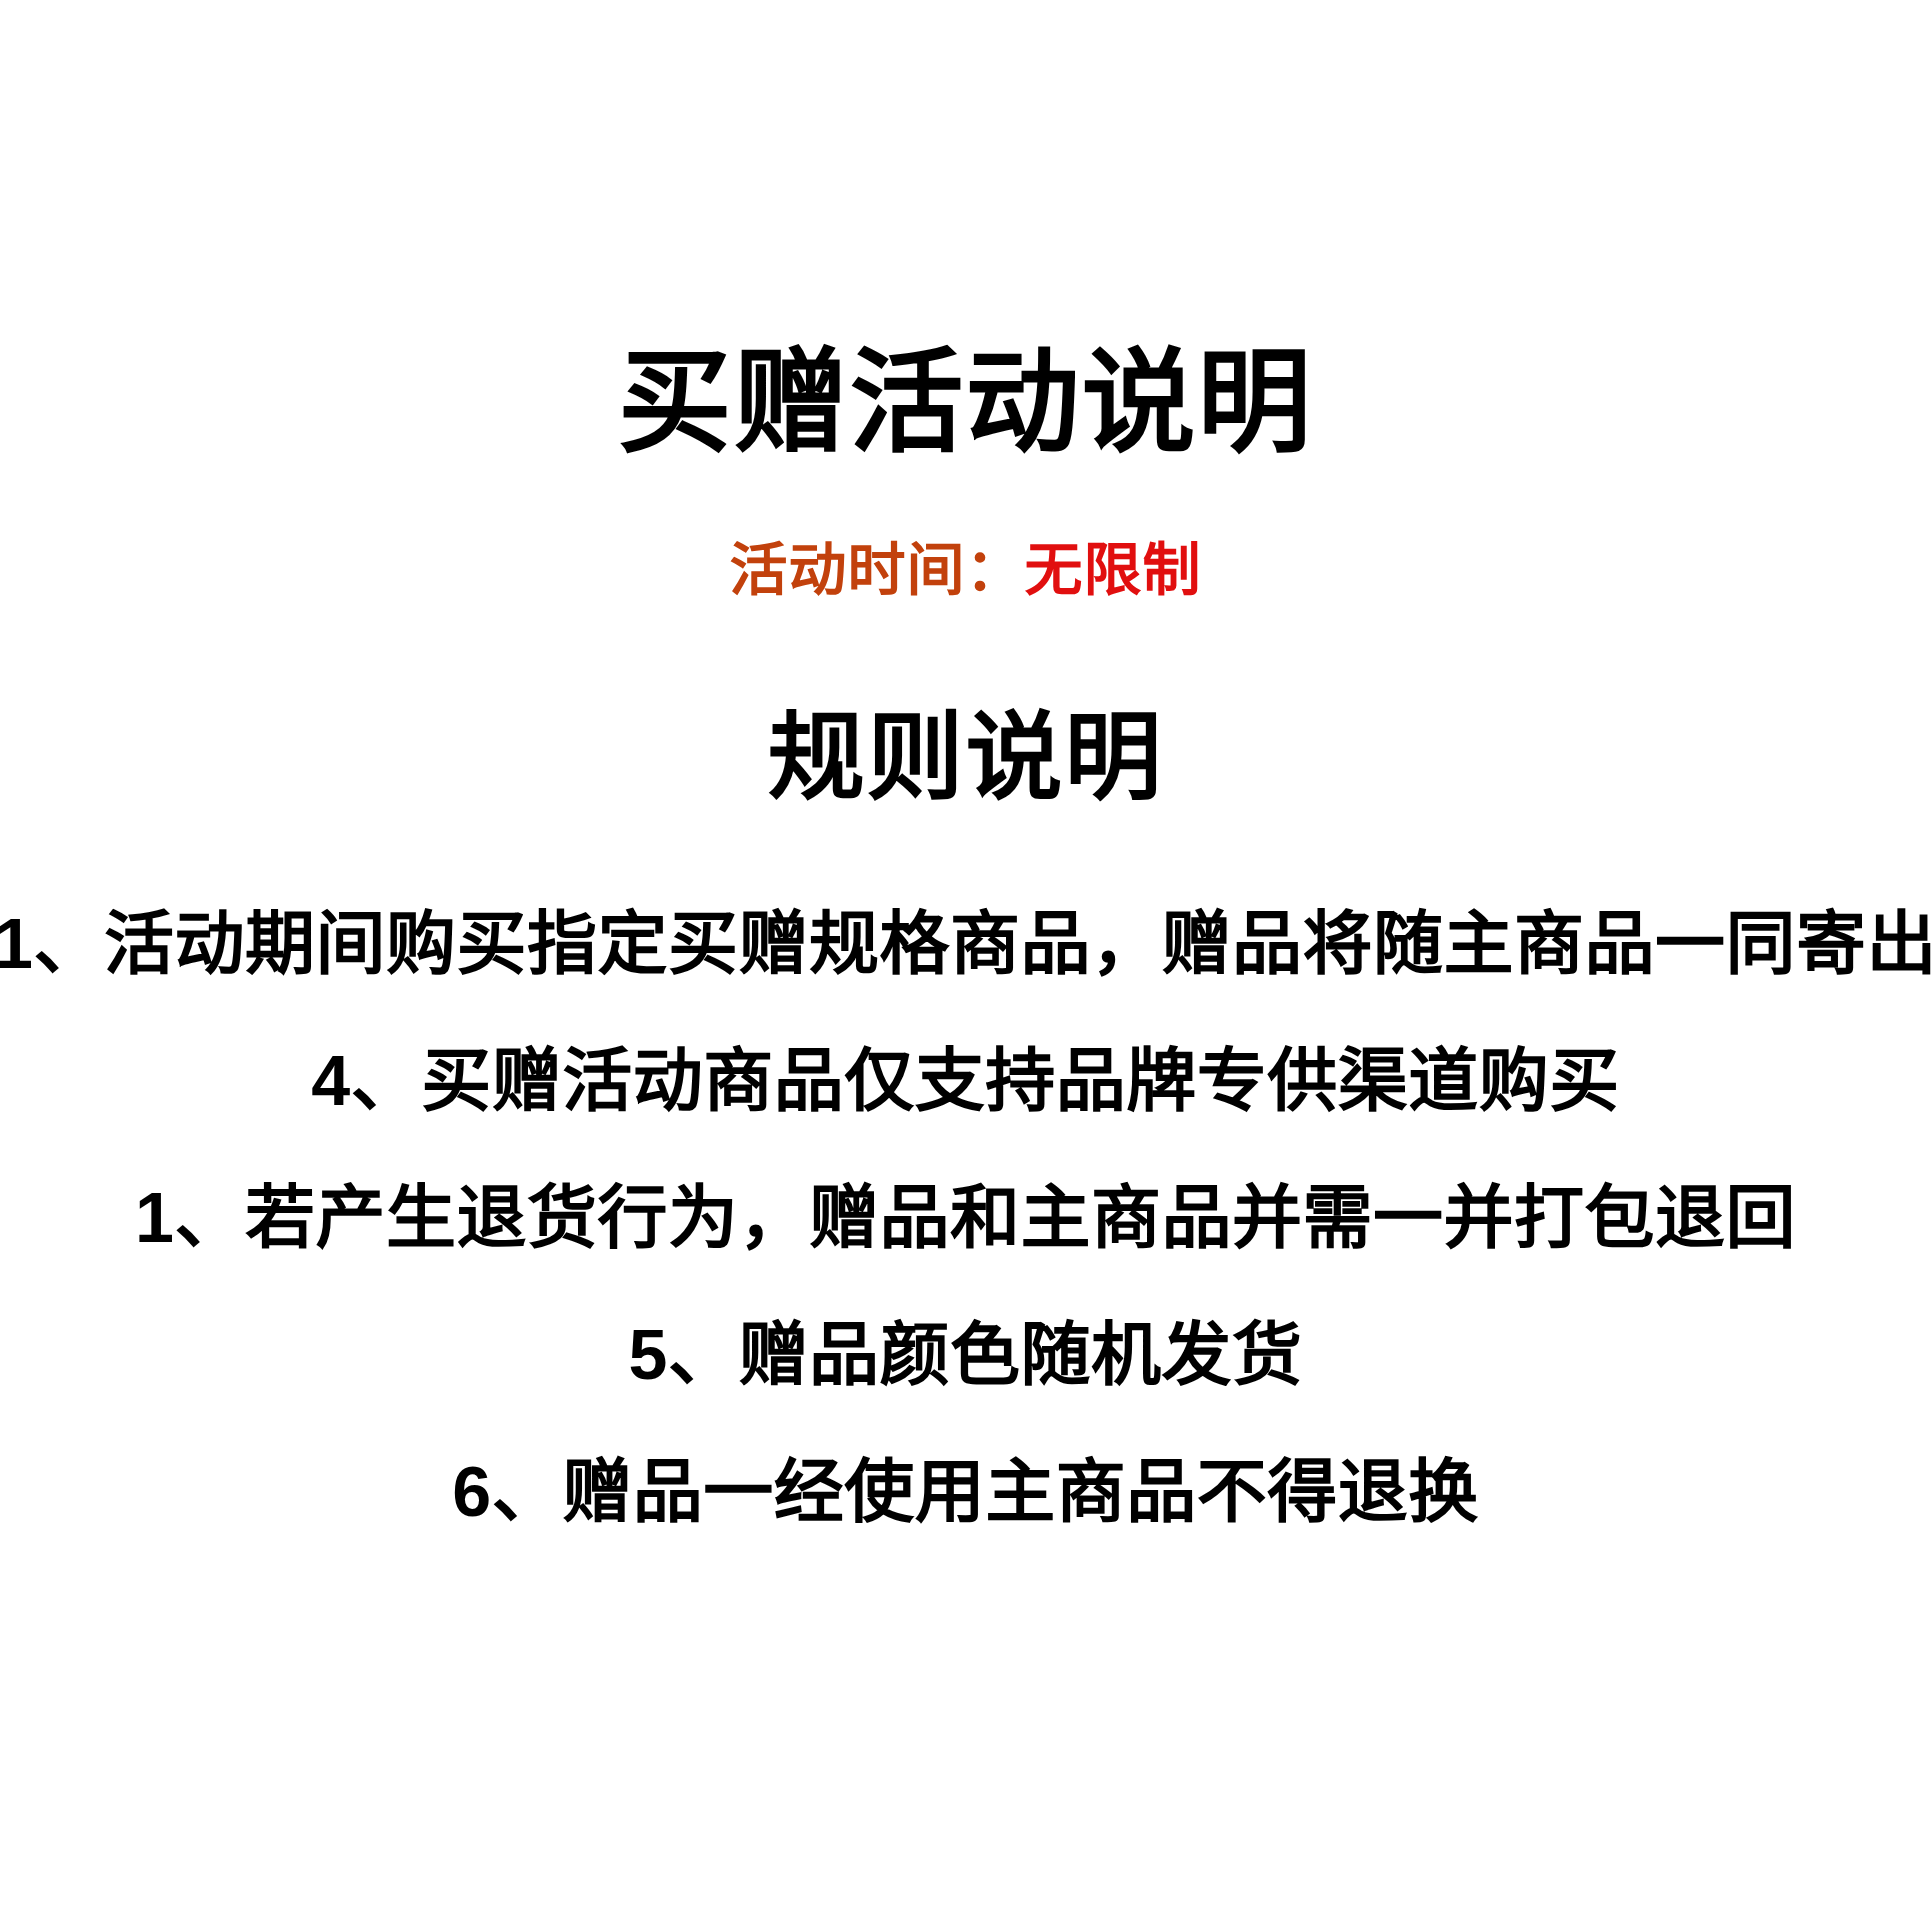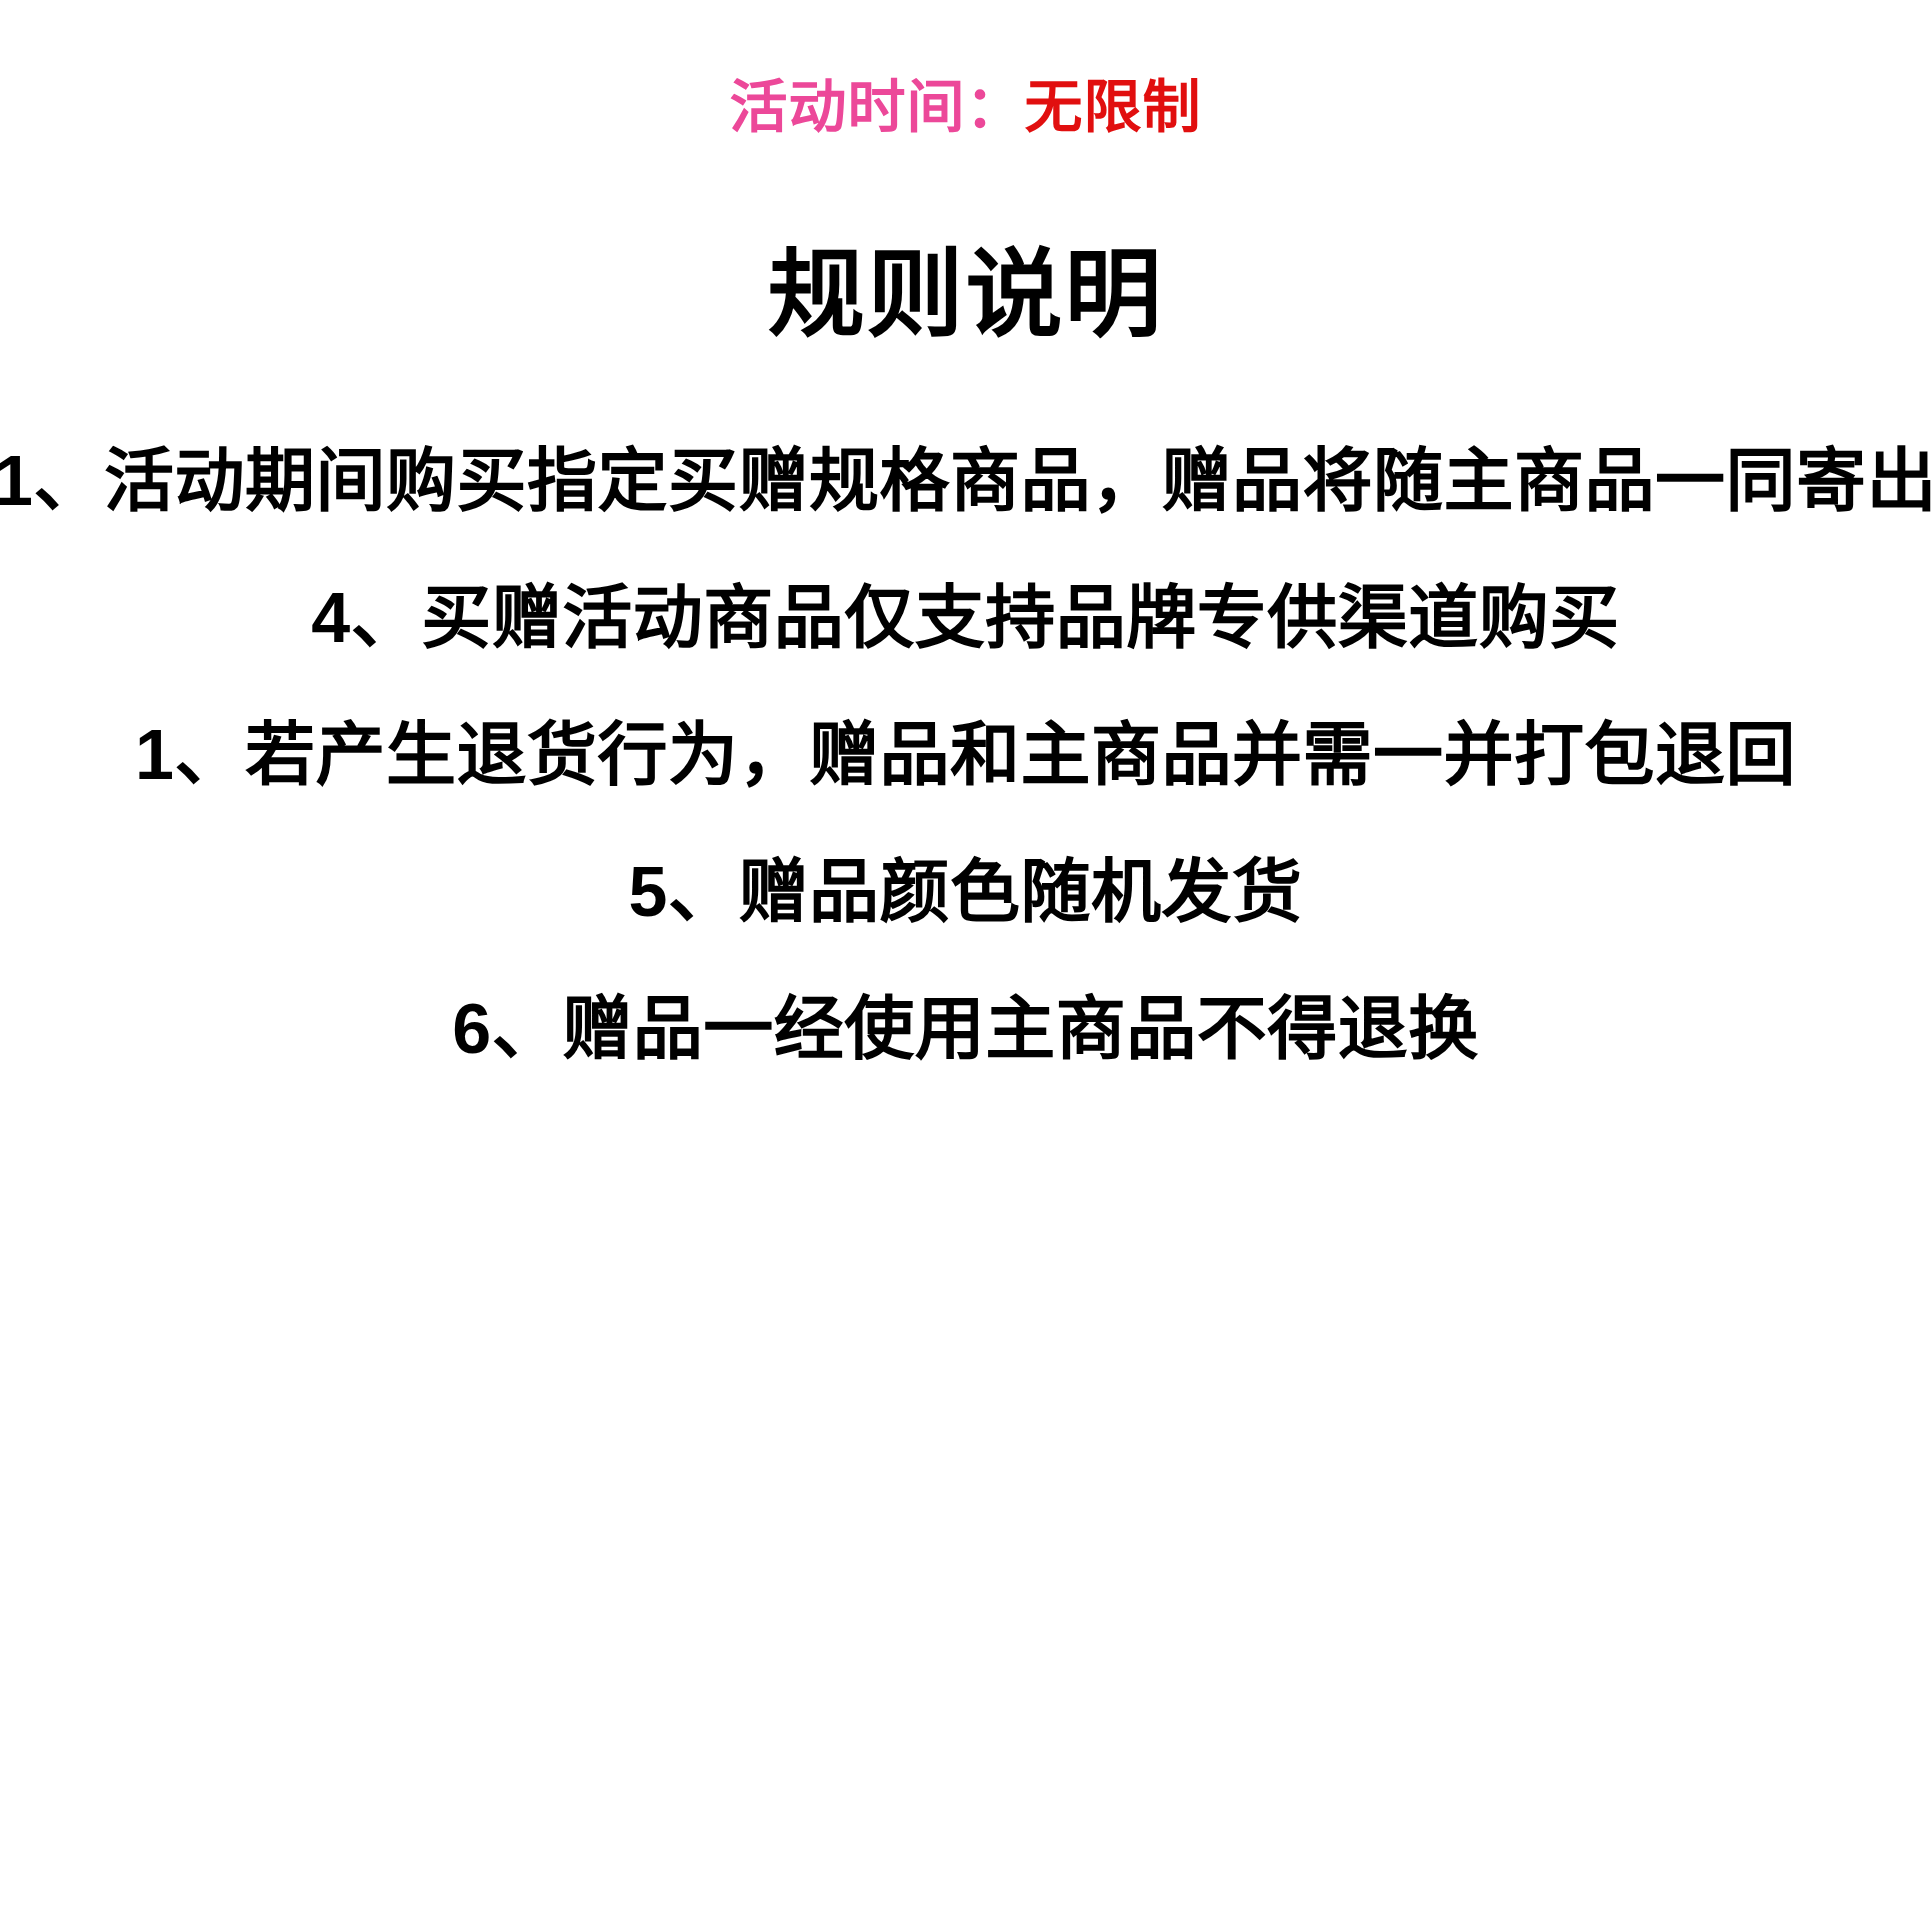--- a/index.html
+++ b/index.html
@@ -32,21 +32,21 @@
     text-align: center;
   }
   .activity-time {
     margin-top: 60px;
     font-size: 58px;
     font-weight: 700;
     text-align: center;
     letter-spacing: 1px;
   }
   .activity-time .label {
-    color: #ec4899;
+    color: #c2410c;
   }
   .activity-time .value {
     color: #e10f0f;
   }
   .section-title {
     margin-top: 71px;
     font-size: 97px;
     font-weight: 700;
     letter-spacing: 1.9px;
     text-align: center;
@@ -69,20 +69,21 @@
   }
   .rule-line:last-child {
     margin-bottom: 16px;
   }
 </style>
 </head>
 <body>
 
 <div class="page">
 
+  <div class="main-title">买赠活动说明</div>
 
   <div class="activity-time">
     <span class="label">活动时间：</span><span class="value">无限制</span>
   </div>
 
   <div class="section-title">规则说明</div>
 
   <div class="rules">
     <div class="rule-line">1、活动期间购买指定买赠规格商品，赠品将随主商品一同寄出</div>
     <div class="rule-line">4、买赠活动商品仅支持品牌专供渠道购买</div>

